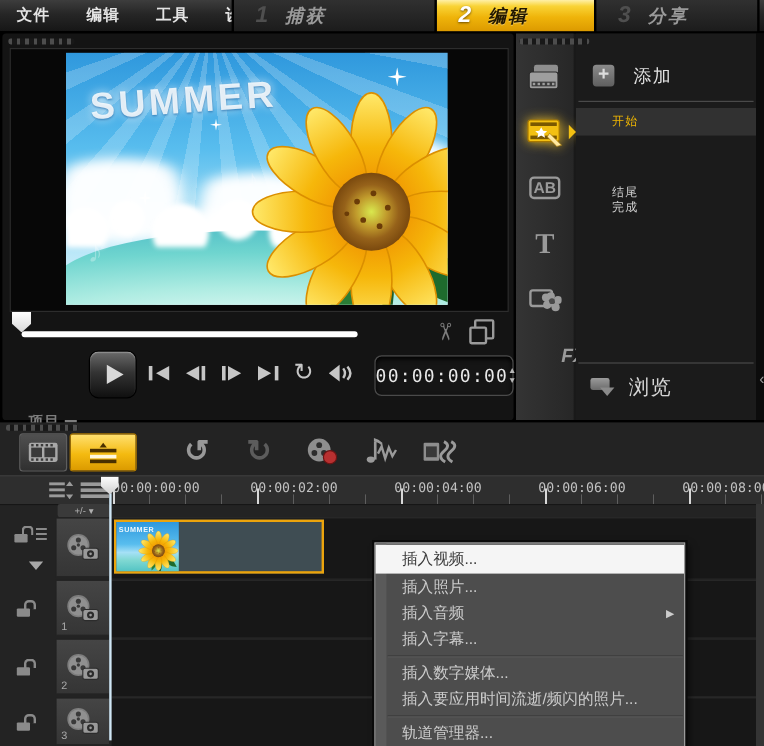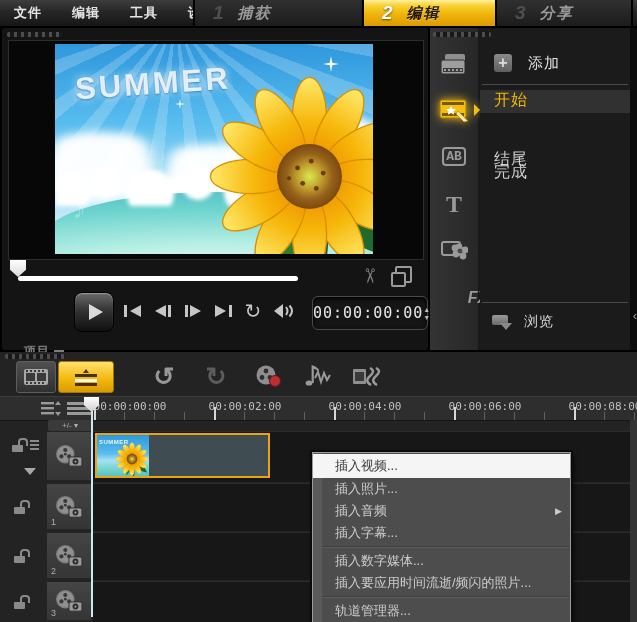--- a/index.html
+++ b/index.html
@@ -76,37 +76,37 @@
 
   
   #library-panel{position:absolute;left:430px;top:28px;width:207px;height:322px;background:#191919;}
   #library-panel .dots{position:absolute;left:3px;top:4px;width:58px;z-index:3;}
   #strip{position:absolute;left:0;top:0;bottom:0;width:48px;background:linear-gradient(90deg,#343434,#272727);}
   .strip-btn{position:absolute;left:0;width:48px;height:40px;display:flex;align-items:center;justify-content:center;color:#9a9a9a;}
   .strip-btn svg{fill:#9a9a9a;}
   #strip-instant{filter:drop-shadow(0 0 5px rgba(250,200,40,.9));}
   #strip-instant:after{content:"";position:absolute;right:-2px;top:14px;border-left:6px solid #f3c012;
      border-top:6px solid transparent;border-bottom:6px solid transparent;}
-  .ab-box{border:2px solid #9a9a9a;border-radius:4px;padding:0 2px;font-size:13px;font-weight:bold;font-family:Liberation Mono, monospace;}
+  .ab-box{border:2px solid #9a9a9a;border-radius:4px;padding:0 2px;font-size:13px;font-weight:bold;}
   .t-glyph{font-family:"Liberation Serif",serif;font-size:24px;font-weight:bold;}
   .fx-glyph{font-size:16px;font-weight:bold;font-style:italic;}
   #list{position:absolute;left:50px;top:0;bottom:0;width:150px;background:#1b1b1b;}
   #add-row{position:absolute;left:0;top:18px;width:100%;height:34px;display:flex;align-items:center;}
   #add-plus{margin-left:14px;width:18px;height:18px;background:linear-gradient(#8a8a8a,#5f5f5f);border-radius:3px;
      color:#ddd;font-size:16px;font-weight:bold;text-align:center;line-height:17px;}
   #add-label{margin-left:16px;font-size:15px;color:#e0e0e0;letter-spacing:1px;text-align:center;}
   .lib-sep{position:absolute;left:2px;right:2px;height:1px;background:#4a4a4a;}
-  .lib-item{position:absolute;left:0;width:100%;height:23px;line-height:23px;padding-left:14px;box-sizing:border-box;
-     font-size:16px;color:#cfcfcf;letter-spacing:1px;font-family:Liberation Mono, monospace;}
+  .lib-item{position:absolute;left:0;width:100%;height:23px;line-height:23px;padding-left:30px;box-sizing:border-box;
+     font-size:10px;color:#cfcfcf;letter-spacing:1px;}
   .lib-item.selected{background:#313131;color:#eeb502;}
   #browse-row{position:absolute;left:0;top:280px;width:100%;height:28px;display:flex;align-items:center;}
   #browse-icon{margin-left:12px;position:relative;width:20px;height:15px;}
   #browse-icon i{position:absolute;left:0;top:0;width:16px;height:10px;background:linear-gradient(#9a9a9a,#6a6a6a);border-radius:2px;}
   #browse-icon b{position:absolute;left:8px;top:8px;border-top:7px solid #8a8a8a;border-left:6px solid transparent;border-right:6px solid transparent;}
-  #browse-label{margin-left:12px;font-size:14px;color:#d6d6d6;letter-spacing:1px;}
+  #browse-label{margin-left:12px;font-size:17px;color:#d6d6d6;letter-spacing:1px;}
   #collapse-strip{position:absolute;right:0;top:0;bottom:0;width:7px;background:#0c0c0c;}
   #collapse-arrow{position:absolute;right:0;bottom:28px;font-size:13px;color:#9a9a9a;line-height:12px;}
 
   
   #timeline-panel{position:absolute;left:0;top:352px;width:637px;height:270px;background:#232323;}
   #timeline-panel .dots{position:absolute;left:5px;top:2px;width:60px;}
   .tool-btn{position:absolute;top:9px;height:30px;display:flex;align-items:center;justify-content:center;border-radius:3px;}
   #btn-storyboard{left:16px;width:38px;background:linear-gradient(#505050,#303030);border:1px solid #5e5e5e;}
   #btn-timeline{left:58px;width:54px;background:linear-gradient(180deg,#ffe070 0%,#f4ba10 55%,#db9a00 100%);border:1px solid #a87500;}
   .ghost-tool{background:none;border:none;}

